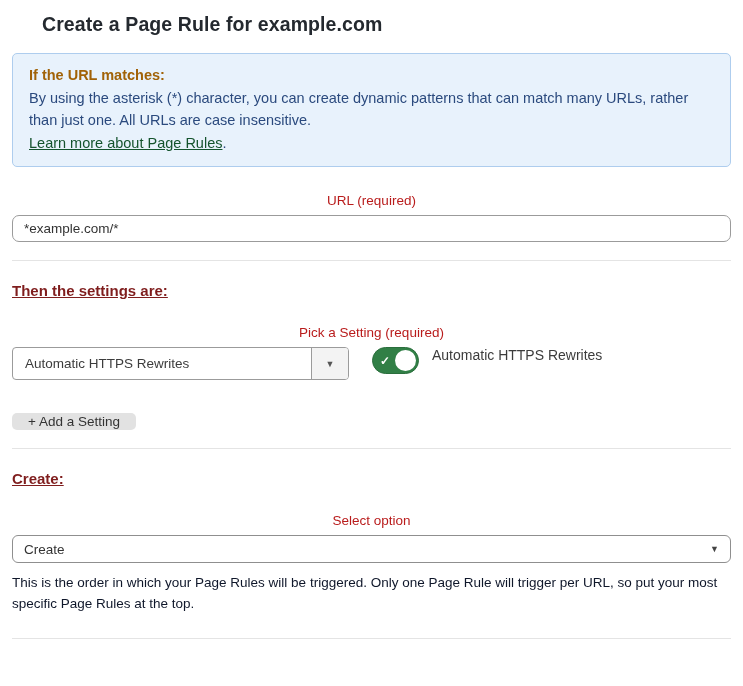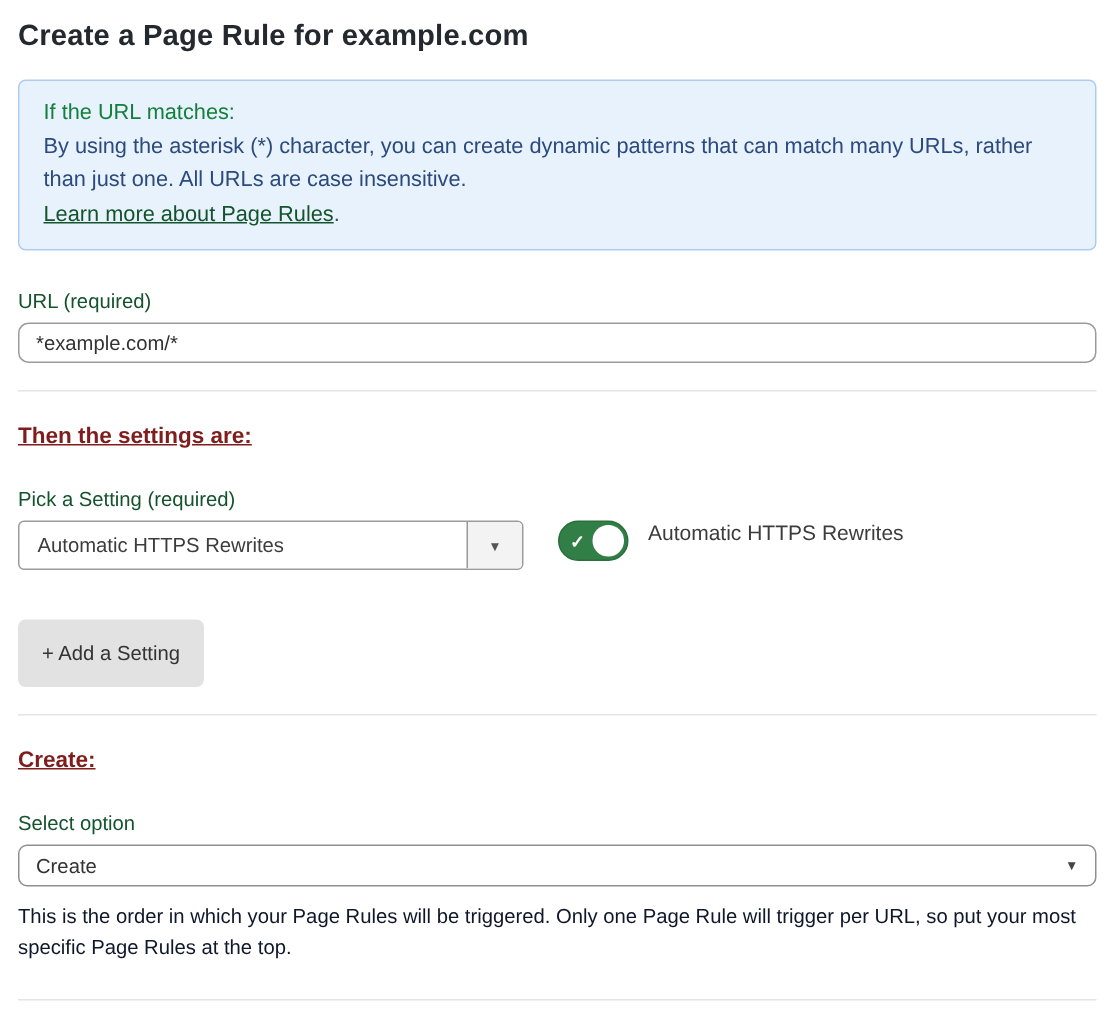--- a/index.html
+++ b/index.html
@@ -9,48 +9,50 @@
     color: #222;
     overflow: hidden;
   }
   .page { padding: 13px 12px 0 12px; }
 
   .page-title {
     font-size: 19.5px;
     font-weight: 700;
     color: #24292f;
     letter-spacing: 0.1px;
+    margin-left: 30px;
   }
 
   
   .info-box {
     margin-top: 17px;
     background: #e8f2fc;
     border: 1px solid #aecdee;
     border-radius: 5px;
     padding: 10px 16px 12px 16px;
     font-size: 14.5px;
     line-height: 22.5px;
     color: #2b4a7e;
   }
   .info-heading {
-    font-weight: 400;
-    color: #15803d;
+    font-weight: 700;
+    color: #a16207;
   }
   .info-link {
     color: #14532d;
     text-decoration: underline;
     cursor: pointer;
   }
 
   
   .field-label {
     margin-top: 26px;
     font-size: 13.5px;
-    color: #14532d;
+    color: #b91c1c;
+    text-align: center;
   }
   .text-input {
     margin-top: 7px;
     width: 719px;
     height: 27px;
     border: 1px solid #9b9b9b;
     border-radius: 7px;
     padding: 0 11px;
     font-family: Liberation Sans, sans-serif;
     font-size: 13.5px;
@@ -157,21 +159,21 @@
     font-size: 13.5px;
     cursor: pointer;
     display: inline-block;
   }
   .btn-gray {
     background: #e2e2e2;
     color: #333333;
   }
   .add-setting-btn {
     margin-top: 33px;
-    height: 45px;
+    height: 17px;
     padding: 0 16px;
   }
 
   
   .order-select {
     margin-top: 7px;
     width: 719px;
     height: 28px;
     border: 1px solid #8f8f8f;
     border-radius: 6px;

